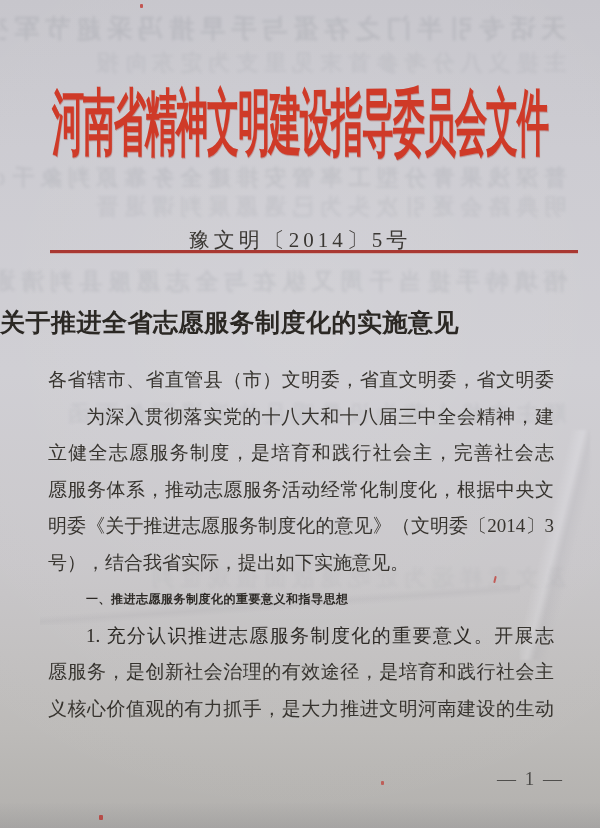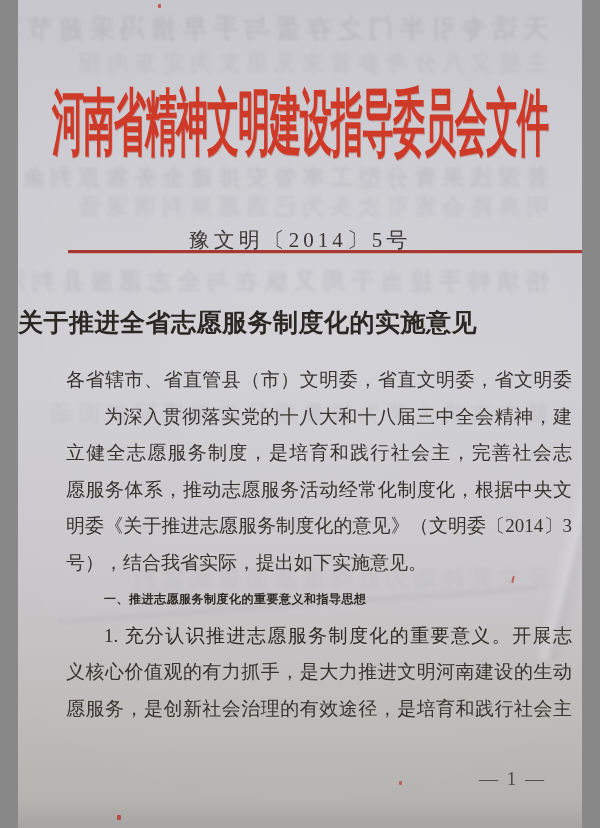--- a/index.html
+++ b/index.html
@@ -1,26 +1,25 @@
 <!DOCTYPE html>
 <html style="--banner_red: #cf3a28; --rule_red: #a93832; --ink: #36332f; --paper: #cac9ce;"><head>
 <meta charset="utf-8">
 <style>
   html,body{margin:0;padding:0;background:#888;}
   .page{
     position:relative;
-    width:540px;height:828px;
+    width:600px;height:828px;
     margin:0 auto;
     overflow:hidden;
     background:
       radial-gradient(130% 90% at 50% 38%, rgba(255,255,255,0.10), rgba(0,0,0,0) 70%),
       linear-gradient(180deg,#c6c5cb 0%, #cbcad0 18%, #cecdd2 45%, #c8c6c9 68%, #bdbbb9 88%, #b2b0ad 100%);
     font-family:"Liberation Serif","DejaVu Serif",serif;
     color:var(--ink,#36332f);
-    padding-left:24px;
   }
   .page::after{ 
     content:"";position:absolute;left:0;right:0;bottom:0;height:26px;
     background:linear-gradient(180deg, rgba(0,0,0,0) 0%, rgba(90,90,100,0.14) 100%);
     pointer-events:none;
   }
   
   .bleed{
     position:absolute;left:0;right:0;padding:0 34px;
     white-space:nowrap;overflow:hidden;
@@ -138,19 +137,19 @@
 
     <div class="line just indent">为深入贯彻落实党的十八大和十八届三中全会精神，建</div>
     <div class="line just">立健全志愿服务制度，是培育和践行社会主，完善社会志</div>
     <div class="line just">愿服务体系，推动志愿服务活动经常化制度化，根据中央文</div>
     <div class="line just">明委《关于推进志愿服务制度化的意见》（文明委〔2014〕3</div>
     <div class="line">号），结合我省实际，提出如下实施意见。</div>
 
     <div class="line indent section-heading">一、推进志愿服务制度化的重要意义和指导思想</div>
 
     <div class="line just indent"><span class="lead-bold">1. 充分认识推进志愿服务制度化的重要意义。</span><span>开展志</span></div>
+    <div class="line just">愿服务，是创新社会治理的有效途径，是培育和践行社会主</div>
     <div class="line just">义核心价值观的有力抓手，是大力推进文明河南建设的生动</div>
-    <div class="line just">愿服务，是创新社会治理的有效途径，是培育和践行社会主</div>
   </div>
 
   <div class="page-number">— 1 —</div>
 
 </div>
 
 </body></html>

